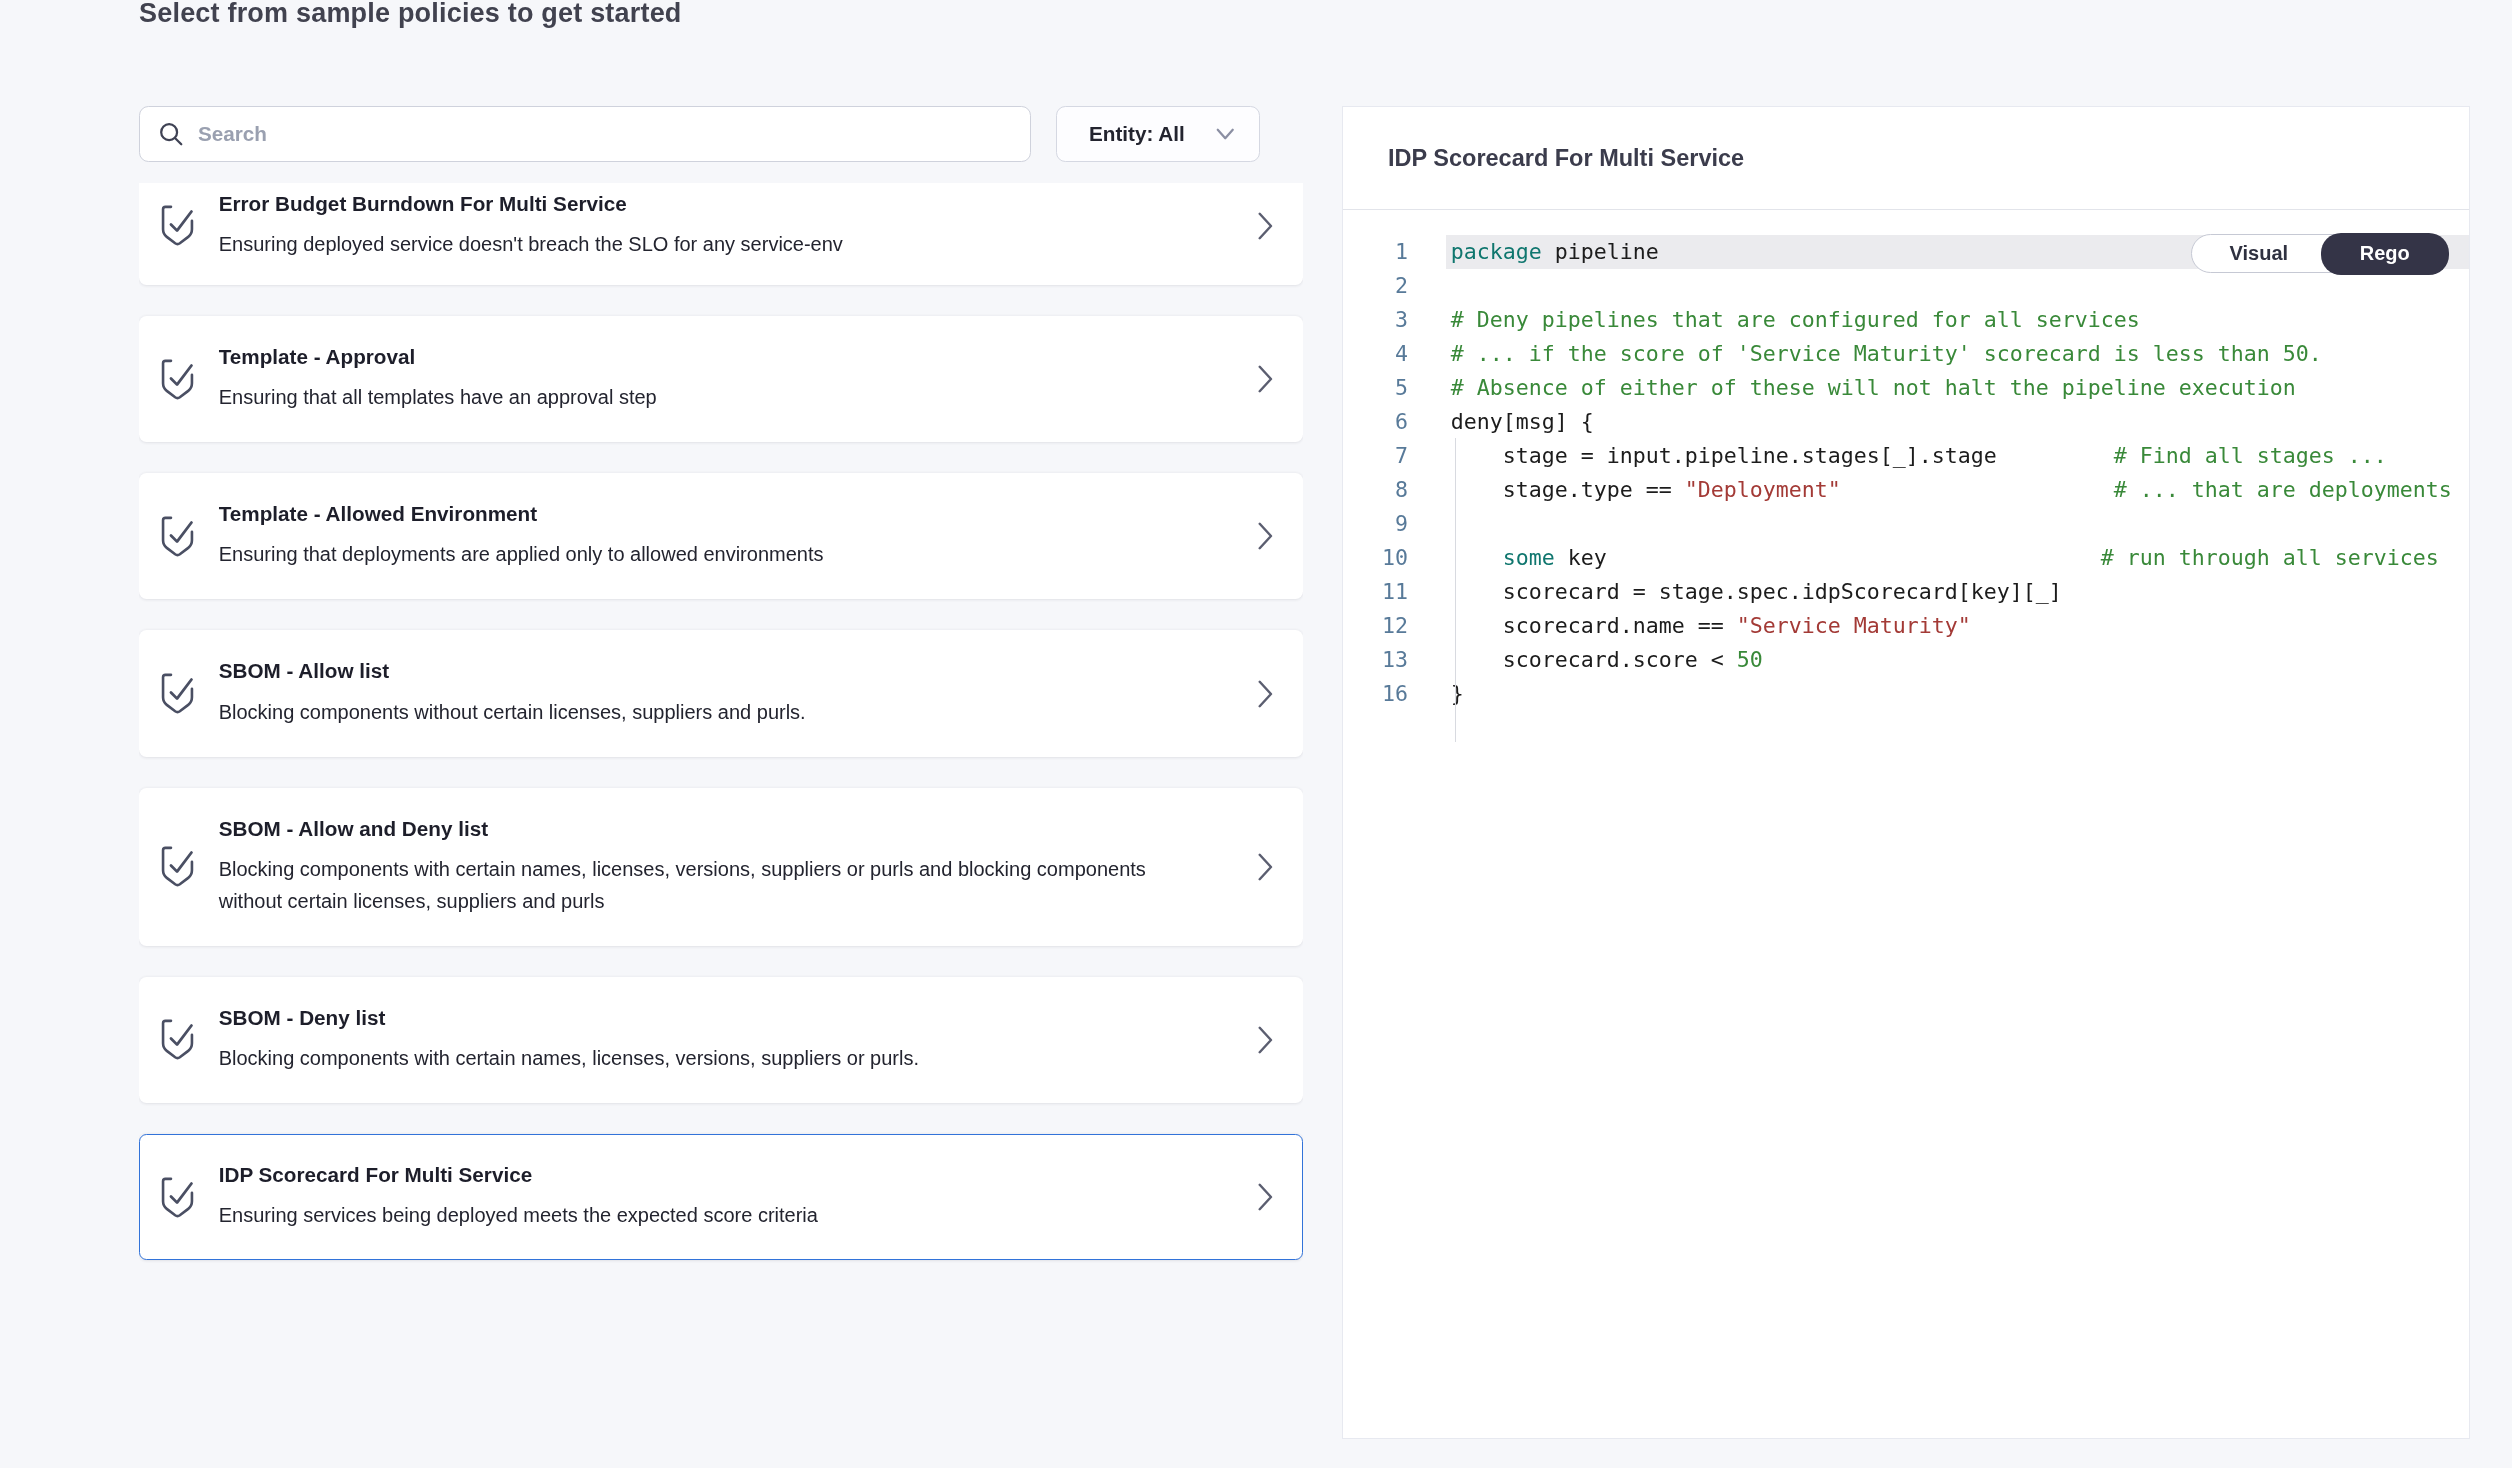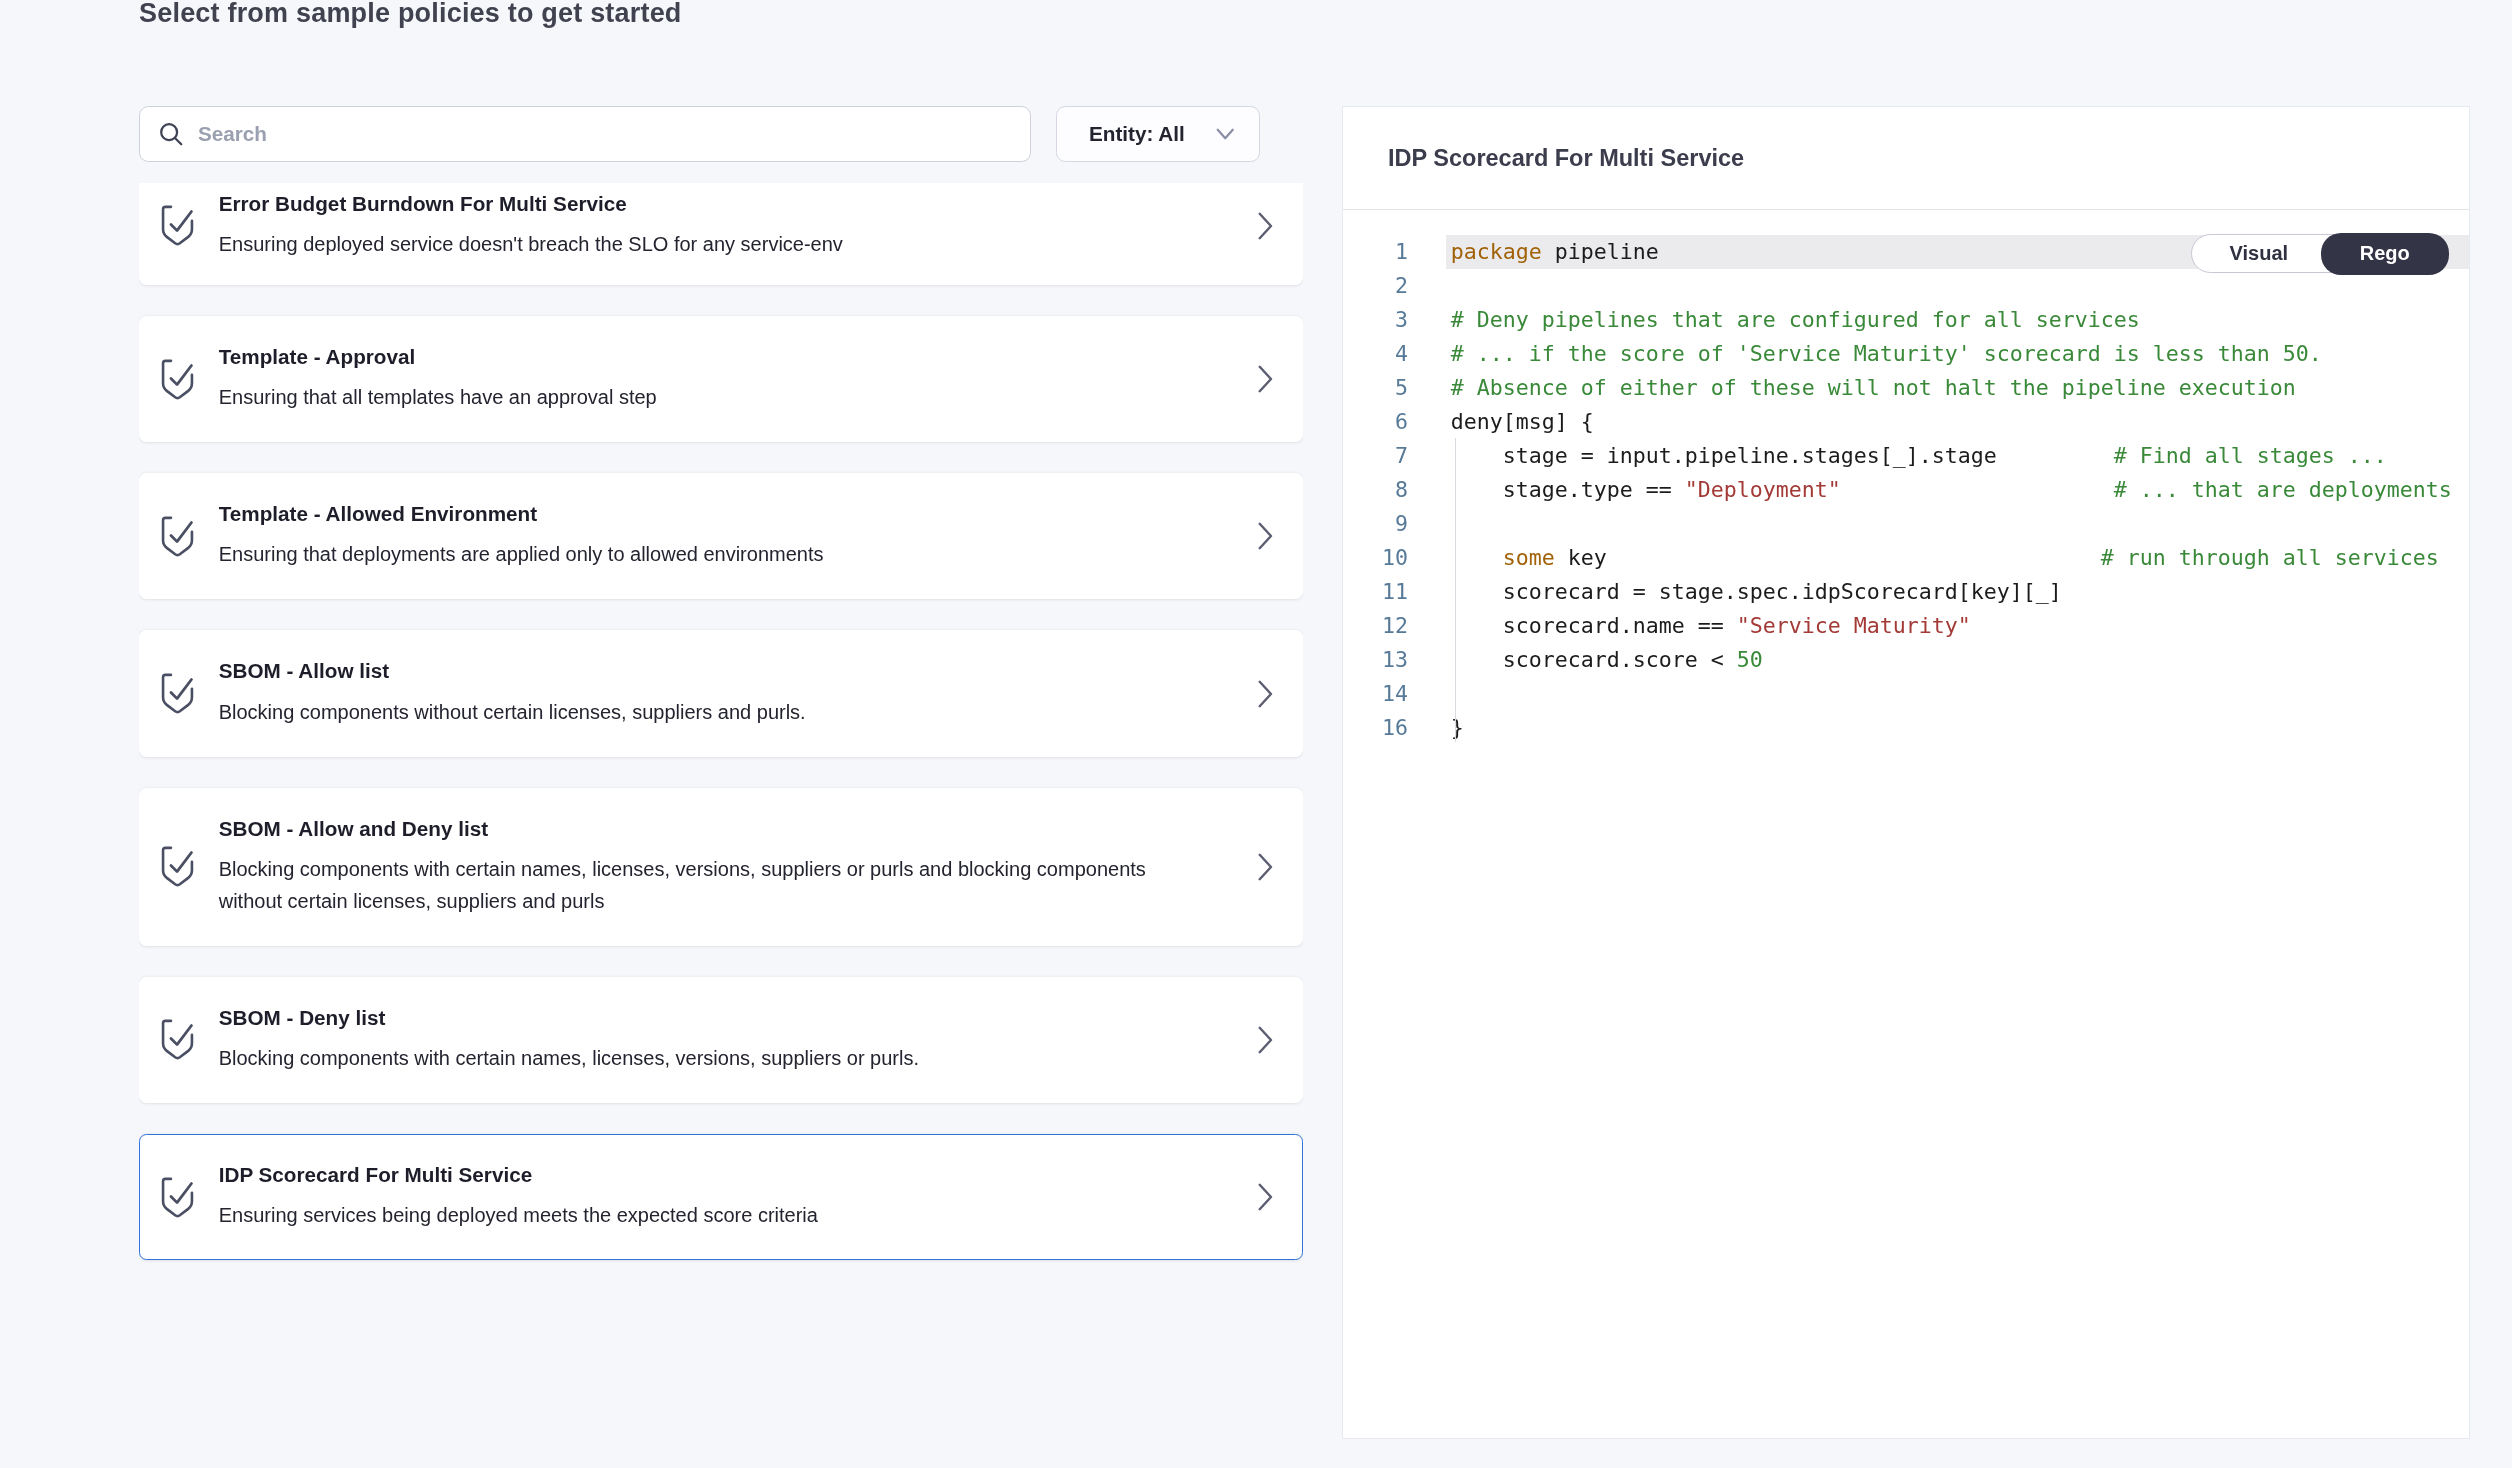--- a/index.html
+++ b/index.html
@@ -70,21 +70,21 @@
     font-family: "DejaVu Sans Mono", "Liberation Mono", monospace;
     font-size: 21.6px;
   }
   .code-row { display: flex; height: 34px; line-height: 34px; }
   .code-row .gutter {
     flex: none; width: 103px; text-align: right; padding-right: 38px;
     color: #587a99; user-select: none;
   }
   .code-row .content { flex: 1; white-space: pre; color: #1c1c1c; padding-left: 4.7px; overflow: hidden; }
   .code-row .content.hl { background: #ebebee; }
-  .c-kw  { color: #a16207; }
+  .c-kw  { color: #0f766e; }
   .c-cm  { color: #398939; }
   .c-st  { color: #a33a36; }
   .c-num { color: #398939; }
   .indent-guide {
     position: absolute; left: 112px; top: 228px; width: 0; height: 304px;
     border-left: 0.9px solid #d8dae0;
   }
   
   .mode-toggle {
     position: absolute; top: 127px; right: 20.7px; height: 39px;
@@ -289,23 +289,19 @@
         </div>
         <div class="code-row">
           <div class="gutter">12</div>
           <div class="content"><span>    scorecard.name == </span><span class="c-st">"Service Maturity"</span></div>
         </div>
         <div class="code-row">
           <div class="gutter">13</div>
           <div class="content"><span>    scorecard.score &lt; </span><span class="c-num">50</span></div>
         </div>
         <div class="code-row">
-          <div class="gutter">14</div>
-          <div class="content"></div>
-        </div>
-        <div class="code-row">
           <div class="gutter">16</div>
           <div class="content"><span>}</span></div>
         </div>
       </div>
   </div>
 </div>
 
 
 </body></html>

